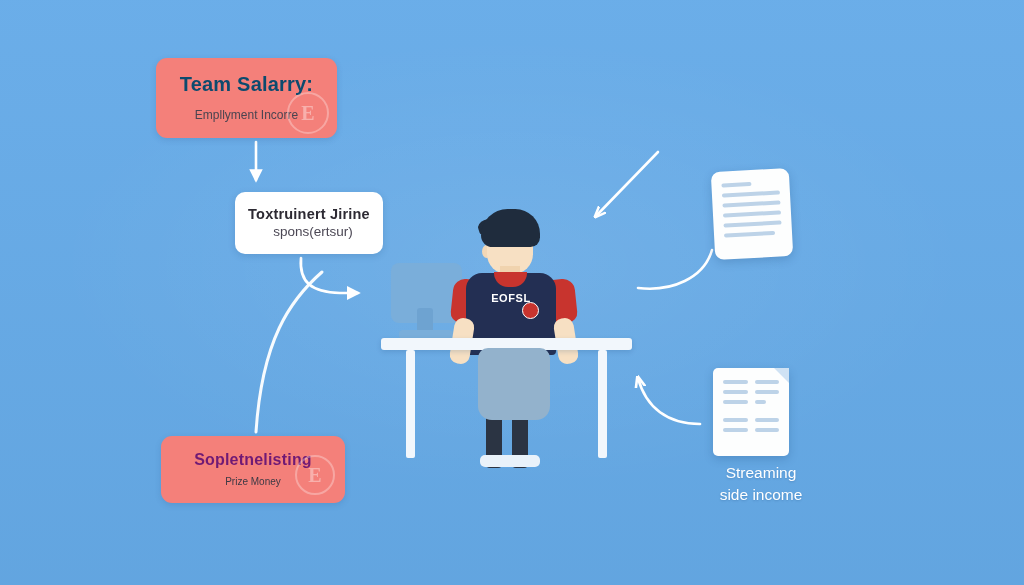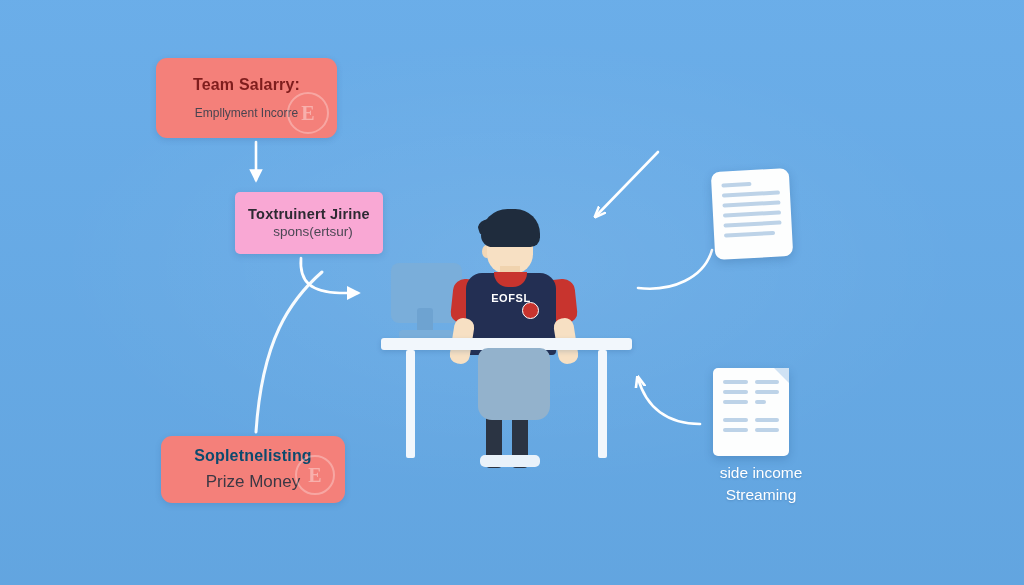--- a/index.html
+++ b/index.html
@@ -45,43 +45,43 @@
     justify-content: center;
     text-align: center;
     overflow: hidden;
   }
   .box-red {
     background: #f4807a;
     border-radius: 11px;
     box-shadow: 0 2px 6px rgba(30,70,120,0.16);
   }
   .box-white {
-    background: #f9a8d4;
-    border-radius: 5px;
+    background: #ffffff;
+    border-radius: 10px;
     box-shadow: 0 2px 7px rgba(30,70,120,0.18);
   }
   .box-title {
     font-weight: bold;
     letter-spacing: 0.2px;
     line-height: 1.15;
   }
   .box-sub {
     line-height: 1.2;
   }
   #box-salary { left: 156px; top: 58px; width: 181px; height: 80px; }
-  #box-salary .box-title { font-size: 16px; color: #7f1d1d; margin-bottom: 12px;}
+  #box-salary .box-title { font-size: 20px; color: #0c4a6e; margin-bottom: 12px;}
   #box-salary .box-sub   { font-size: 12px; color: #4a4450; }
 
   #box-tournament { left: 235px; top: 192px; width: 148px; height: 62px; }
   #box-tournament .box-title { font-size: 14.5px; color: #2d2a33; margin-bottom: 2px;}
   #box-tournament .box-sub   { font-size: 13.5px; color: #4b4754; margin-left: 8px; }
 
   #box-prize { left: 161px; top: 436px; width: 184px; height: 67px; }
-  #box-prize .box-title { font-size: 16px; color: #0c4a6e; margin-bottom: 6px;}
-  #box-prize .box-sub   { font-size: 17px; color: #3c3844; }
+  #box-prize .box-title { font-size: 16px; color: #701a75; margin-bottom: 6px;}
+  #box-prize .box-sub   { font-size: 10px; color: #3c3844; }
 
   
   .watermark {
     position: absolute;
     border-radius: 50%;
     border: 2px solid rgba(255,255,255,0.30);
     color: rgba(255,255,255,0.38);
     font-size: 20px;
     font-weight: bold;
     display: flex;
@@ -326,22 +326,22 @@
     <div class="box-sub">spons(ertsur)</div>
   </div>
 
   <div class="box box-red" id="box-prize">
     <div class="box-title">Sopletnelisting</div>
     <div class="box-sub">Prize Money</div>
     <div class="watermark" id="wm-2">E</div>
   </div>
 
   <div id="caption-streaming">
+    <div>Streaming</div>
     <div>side income</div>
-    <div>Streaming</div>
   </div>
 
   <div class="doc" id="doc-top">
     <div class="doc-lines">
       <div class="dline" style="width:52%"></div>
       <div class="dline" style="width:100%"></div>
       <div class="dline" style="width:100%"></div>
       <div class="dline" style="width:100%"></div>
       <div class="dline" style="width:100%"></div>
       <div class="dline" style="width:88%"></div>

